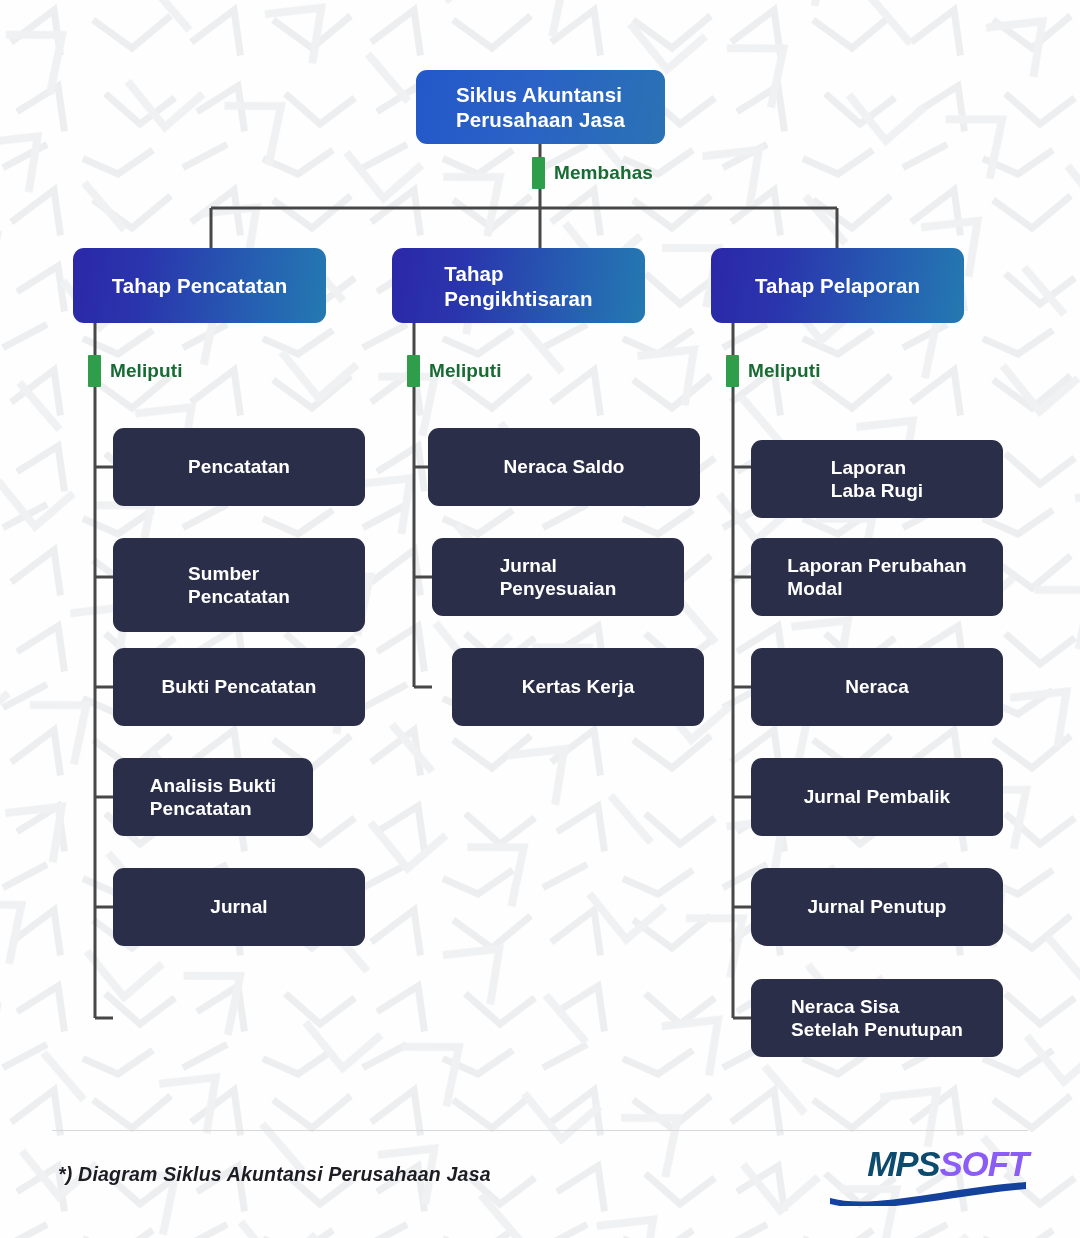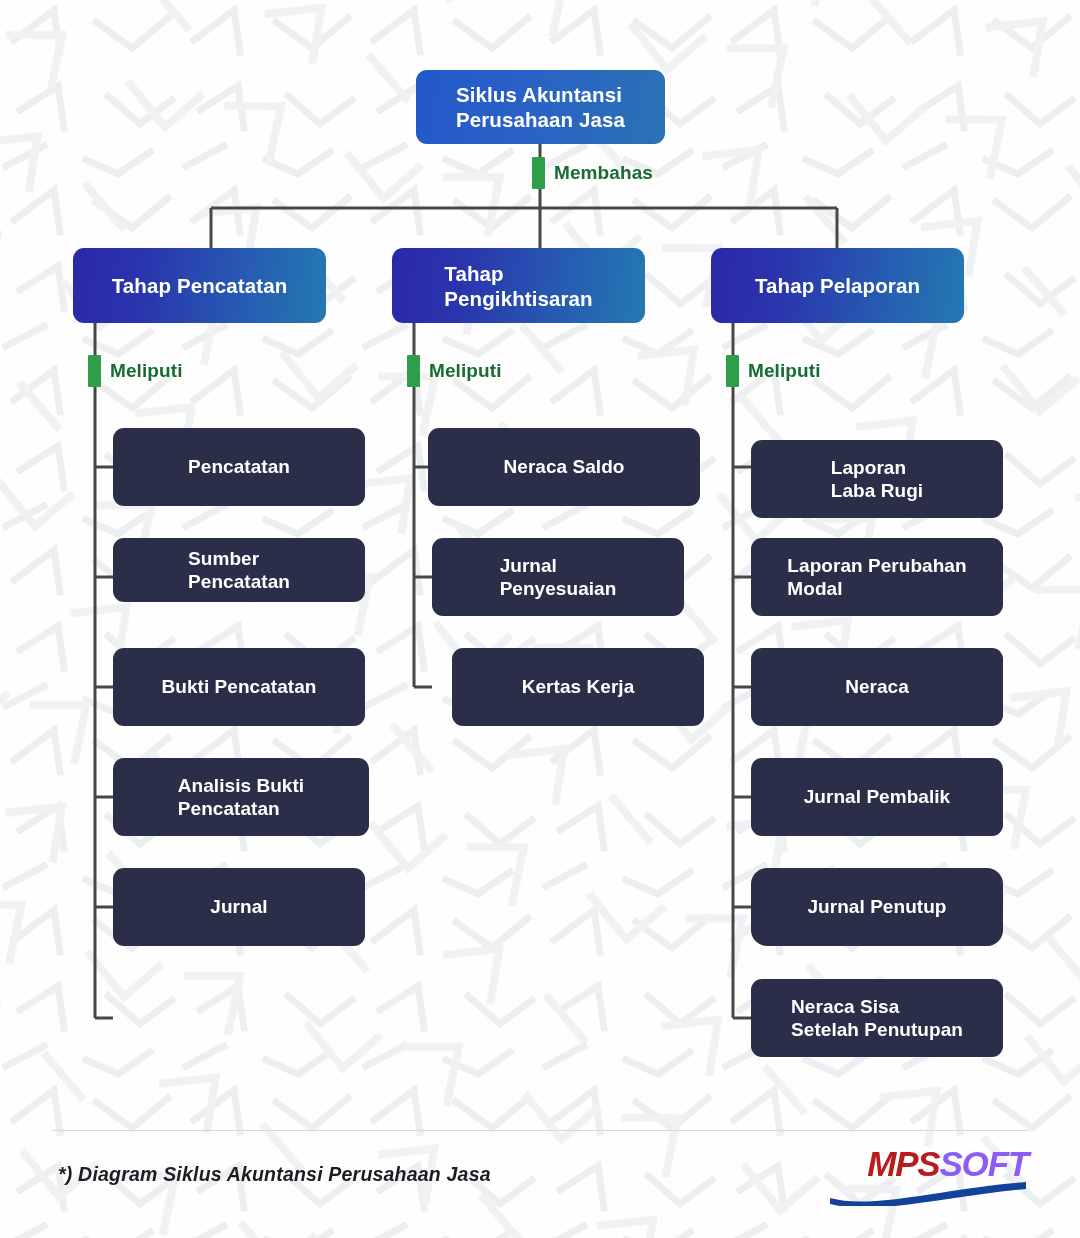--- a/index.html
+++ b/index.html
@@ -136,21 +136,21 @@
     position: absolute;
     top: 0;
     right: 0;
     font-size: 35px;
     font-weight: bold;
     font-style: italic;
     letter-spacing: -1.2px;
     line-height: 1;
     white-space: nowrap;
   }
-  .logo-mps { color: #b91c1c; }
+  .logo-mps { color: #0c4a6e; }
   .logo-soft { color: #8b5cf6; }
   #logo-swoosh { position: absolute; left: 0; top: 34px; }
 </style>
 </head>
 <body>
 
 <div id="page">
 
   <svg id="bg-pattern" width="1080" height="1238" viewBox="0 0 1080 1238" aria-hidden="true">
     <defs>
@@ -223,24 +223,24 @@
     </div>
 
     <div class="node node-stage" style="left:73px; top:248px; width:253px; height:75px;">Tahap Pencatatan</div>
 
     <div class="rel" style="left:88px; top:355px;">
       <span class="rel-bar"></span>
       <span class="rel-text">Meliputi</span>
     </div>
 
     <div class="node node-leaf" style="left:113px; top:428px; width:252px; height:78px;">Pencatatan</div>
-    <div class="node node-leaf" style="left:113px; top:538px; width:252px; height:64px;">Sumber
+    <div class="node node-leaf" style="left:113px; top:538px; width:252px; height:94px;">Sumber
 Pencatatan</div>
     <div class="node node-leaf" style="left:113px; top:648px; width:252px; height:78px;">Bukti Pencatatan</div>
-    <div class="node node-leaf" style="left:113px; top:758px; width:256px; height:78px;">Analisis Bukti
+    <div class="node node-leaf" style="left:113px; top:758px; width:200px; height:78px;">Analisis Bukti
 Pencatatan</div>
     <div class="node node-leaf" style="left:113px; top:868px; width:252px; height:78px;">Jurnal</div>
 
     <div class="node node-stage" style="left:392px; top:248px; width:253px; height:75px;">Tahap
 Pengikhtisaran</div>
 
     <div class="rel" style="left:407px; top:355px;">
       <span class="rel-bar"></span>
       <span class="rel-text">Meliputi</span>
     </div>

